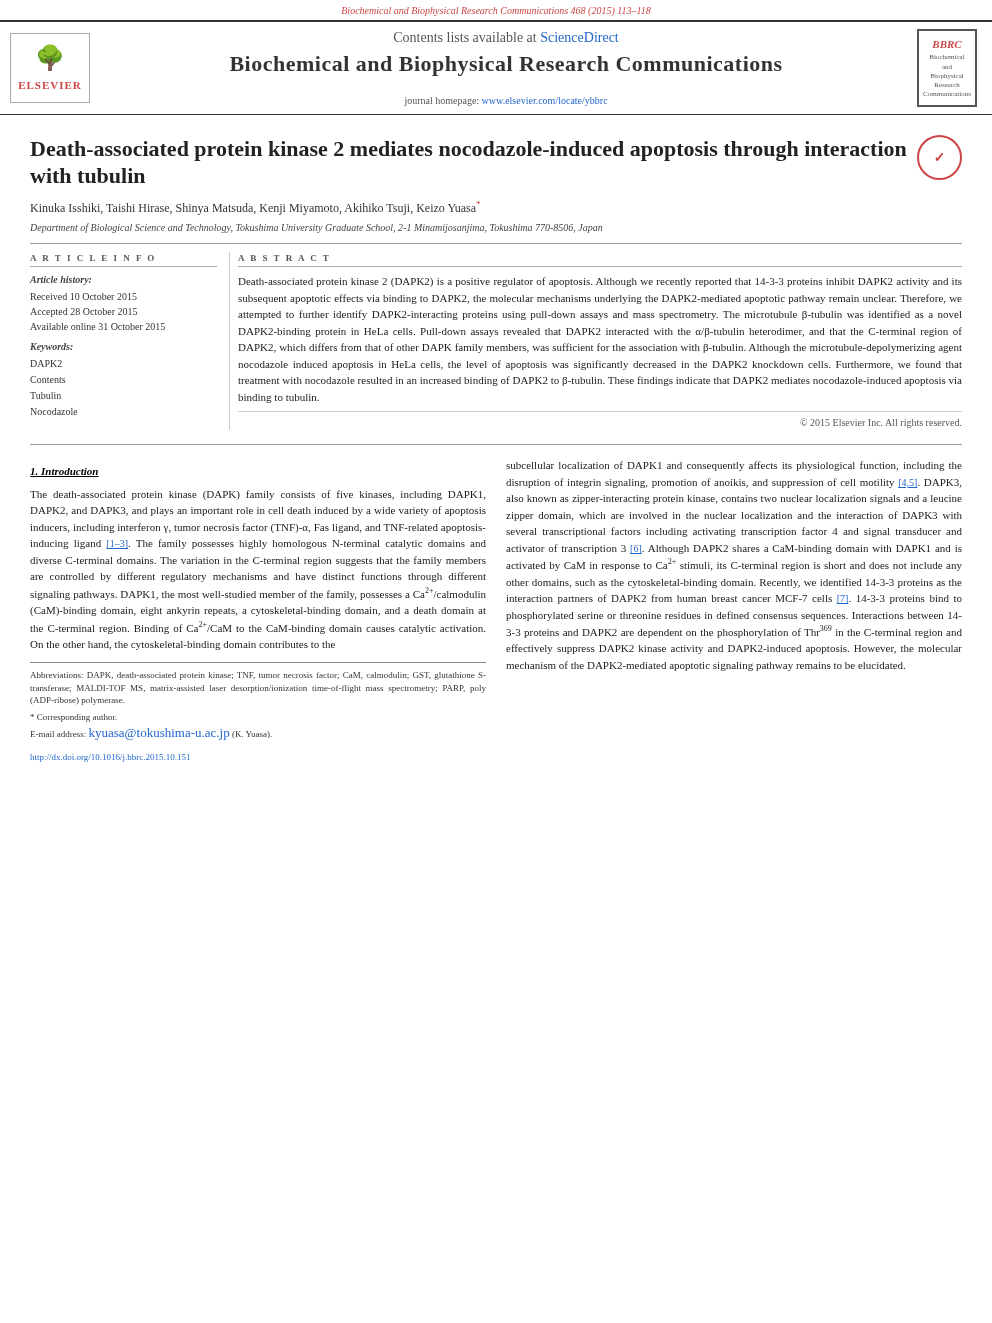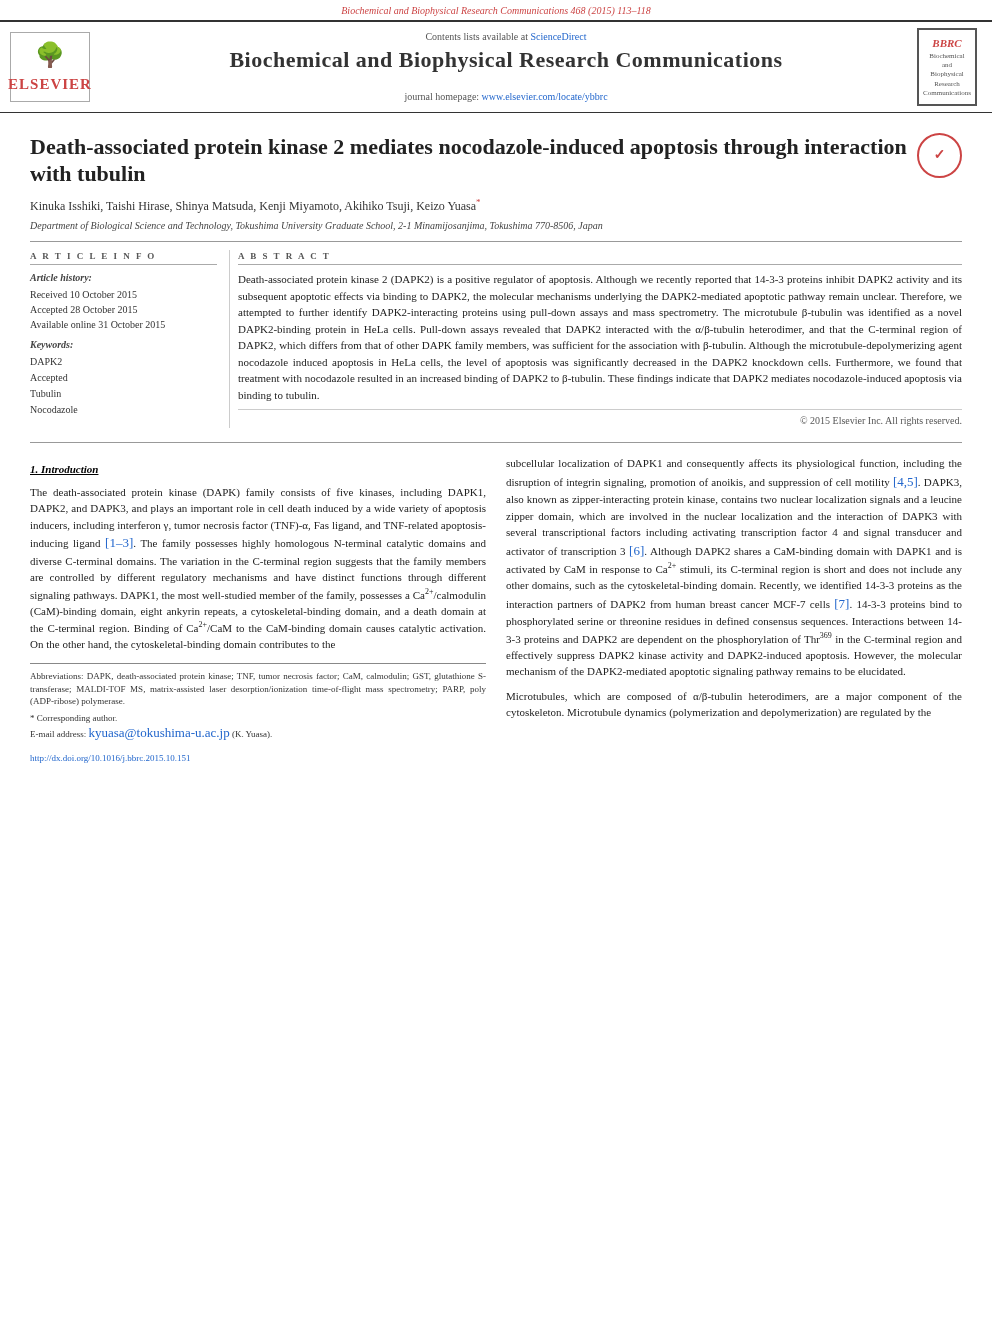--- a/index.html
+++ b/index.html
@@ -47,33 +47,33 @@
       background: #fff;
       position: relative;
     }
 
     .header-logo-img .animal-silhouette {
       font-size: 24px;
     }
 
     .elsevier-label {
       color: #c44;
-      font-size: 15px;
+      font-size: 11px;
       font-weight: bold;
       letter-spacing: 1px;
       margin-top: 2px;
     }
 
     .header-center {
       flex: 1;
       text-align: center;
     }
 
     .header-sciencedirect {
-      font-size: 10px;
+      font-size: 14px;
       color: #555;
       margin-bottom: 3px;
     }
 
     .header-sciencedirect a {
       color: #2266cc;
       text-decoration: none;
     }
 
     .header-journal-title {
@@ -316,21 +316,22 @@
       color: #555;
     }
 
     sup {
       font-size: 8px;
       vertical-align: super;
     }
 
     .ref-num {
       color: #2266cc;
-      font-size: 13px;
+      font-size: 10px;
+      text-decoration: underline;
     }
   </style>
 </head>
 <body>
 
 <div class="top-journal-line">Biochemical and Biophysical Research Communications 468 (2015) 113–118</div>
 
 <div class="header-box">
   <div class="header-left-logo">
     <div class="header-logo-img">
@@ -377,21 +378,21 @@
     <div class="article-info-col">
       <div class="section-header">A R T I C L E   I N F O</div>
 
       <div class="info-subsection-title">Article history:</div>
       <div class="info-text">Received 10 October 2015</div>
       <div class="info-text">Accepted 28 October 2015</div>
       <div class="info-text">Available online 31 October 2015</div>
 
       <div class="info-subsection-title">Keywords:</div>
       <div class="keyword-item">DAPK2</div>
-      <div class="keyword-item">Accepted</div>
+      <div class="keyword-item">Contents</div>
       <div class="keyword-item">Tubulin</div>
       <div class="keyword-item">Nocodazole</div>
     </div>
 
     <div class="abstract-col">
       <div class="section-header">A B S T R A C T</div>
       <div class="abstract-text">
         <p>Death-associated protein kinase 2 (DAPK2) is a positive regulator of apoptosis. Although we recently reported that 14-3-3 proteins inhibit DAPK2 activity and its subsequent apoptotic effects via binding to DAPK2, the molecular mechanisms underlying the DAPK2-mediated apoptotic pathway remain unclear. Therefore, we attempted to further identify DAPK2-interacting proteins using pull-down assays and mass spectrometry. The microtubule β-tubulin was identified as a novel DAPK2-binding protein in HeLa cells. Pull-down assays revealed that DAPK2 interacted with the α/β-tubulin heterodimer, and that the C-terminal region of DAPK2, which differs from that of other DAPK family members, was sufficient for the association with β-tubulin. Although the microtubule-depolymerizing agent nocodazole induced apoptosis in HeLa cells, the level of apoptosis was significantly decreased in the DAPK2 knockdown cells. Furthermore, we found that treatment with nocodazole resulted in an increased binding of DAPK2 to β-tubulin. These findings indicate that DAPK2 mediates nocodazole-induced apoptosis via binding to tubulin.</p>
       </div>
       <div class="copyright-line">© 2015 Elsevier Inc. All rights reserved.</div>
@@ -419,19 +420,16 @@
       </div>
       <div style="margin-top:6px;">
         <a href="#" class="doi-link">http://dx.doi.org/10.1016/j.bbrc.2015.10.151</a>
       </div>
     </div>
 
     <div class="body-right-col">
       <p class="body-para">
         subcellular localization of DAPK1 and consequently affects its physiological function, including the disruption of integrin signaling, promotion of anoikis, and suppression of cell motility <span class="ref-num">[4,5]</span>. DAPK3, also known as zipper-interacting protein kinase, contains two nuclear localization signals and a leucine zipper domain, which are involved in the nuclear localization and the interaction of DAPK3 with several transcriptional factors including activating transcription factor 4 and signal transducer and activator of transcription 3 <span class="ref-num">[6]</span>. Although DAPK2 shares a CaM-binding domain with DAPK1 and is activated by CaM in response to Ca<sup>2+</sup> stimuli, its C-terminal region is short and does not include any other domains, such as the cytoskeletal-binding domain. Recently, we identified 14-3-3 proteins as the interaction partners of DAPK2 from human breast cancer MCF-7 cells <span class="ref-num">[7]</span>. 14-3-3 proteins bind to phosphorylated serine or threonine residues in defined consensus sequences. Interactions between 14-3-3 proteins and DAPK2 are dependent on the phosphorylation of Thr<sup>369</sup> in the C-terminal region and effectively suppress DAPK2 kinase activity and DAPK2-induced apoptosis. However, the molecular mechanism of the DAPK2-mediated apoptotic signaling pathway remains to be elucidated.
       </p>
-      <p class="body-para">
-        Microtubules, which are composed of α/β-tubulin heterodimers, are a major component of the cytoskeleton. Microtubule dynamics (polymerization and depolymerization) are regulated by the
-      </p>
     </div>
   </div>
 
 </div>
 
 </body></html>

